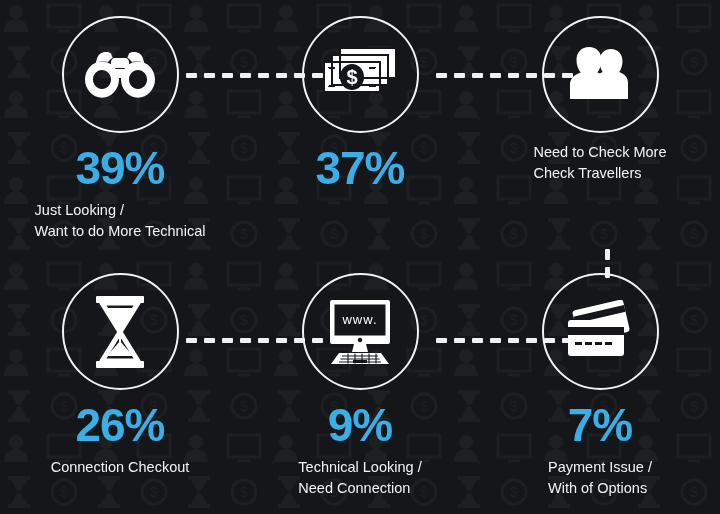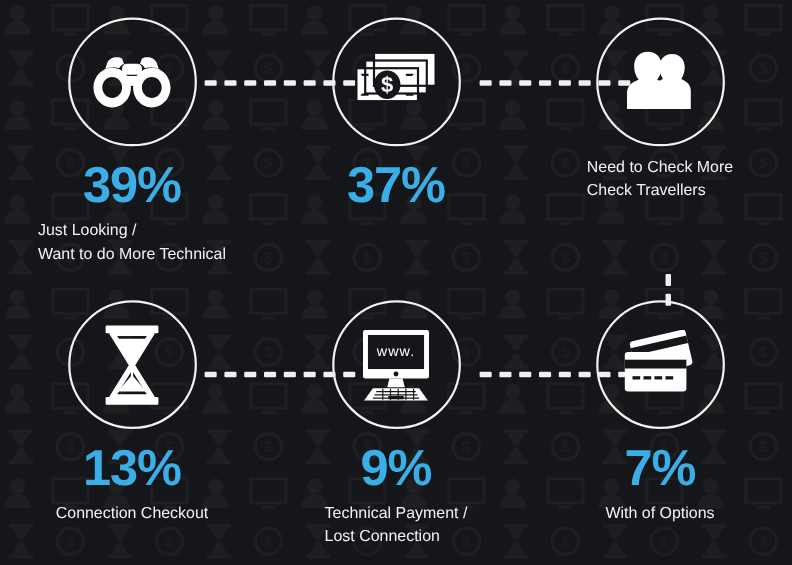--- a/index.html
+++ b/index.html
@@ -261,21 +261,21 @@
           <g fill="none" stroke="#ffffff" stroke-width="5" stroke-linejoin="round">
             <path d="M10 9h36L28 38 46 67H10L28 38z"></path>
           </g>
 
           <path d="M14.5 14h27L28 35.5z" fill="#ffffff"></path>
 
           <path d="M28 47l13 15H15z" fill="#ffffff"></path>
           <rect x="27" y="35" width="2" height="14" fill="#ffffff"></rect>
         </svg>
       </div>
-      <div class="pct">13%</div>
+      <div class="pct">26%</div>
       <div class="caption">
         <span class="l2">Connection Checkout</span>
       </div>
     </div>
 
     <div class="cell">
       <div class="circle">
         <svg width="78" height="68" viewBox="0 0 78 68">
 
           <rect x="9" y="2" width="60" height="44" rx="2" fill="#ffffff"></rect>
@@ -288,22 +288,22 @@
           <path d="M18 55h42l8 11H10z" fill="#ffffff"></path>
           <g stroke="#141619" stroke-width="1.1">
             <path d="M21 58h36M19.5 61h39M18 64h42"></path>
             <path d="M27 55.5v10M34 55.5v10M41 55.5v10M48 55.5v10M55 55.5v10"></path>
           </g>
           <rect x="32" y="62" width="14" height="3" fill="#141619"></rect>
         </svg>
       </div>
       <div class="pct">9%</div>
       <div class="caption">
-        <span>Technical Payment /</span>
-        <span class="l2">Lost Connection</span>
+        <span>Technical Looking /</span>
+        <span class="l2">Need Connection</span>
       </div>
     </div>
 
     <div class="cell">
       <div class="circle">
         <svg width="78" height="64" viewBox="0 0 78 64">
 
           <g transform="rotate(-13 39 30)">
             <rect x="16" y="5" width="52" height="33" rx="3" fill="#ffffff"></rect>
             <rect x="16" y="11" width="52" height="7" fill="#141619"></rect>
@@ -314,18 +314,19 @@
           <g fill="#141619">
             <rect x="14" y="42" width="7" height="3"></rect>
             <rect x="24" y="42" width="7" height="3"></rect>
             <rect x="34" y="42" width="7" height="3"></rect>
             <rect x="44" y="42" width="7" height="3"></rect>
           </g>
         </svg>
       </div>
       <div class="pct">7%</div>
       <div class="caption">
+        <span>Payment Issue /</span>
         <span class="l2">With of Options</span>
       </div>
     </div>
 
   </div>
 </div>
 
 </body></html>

